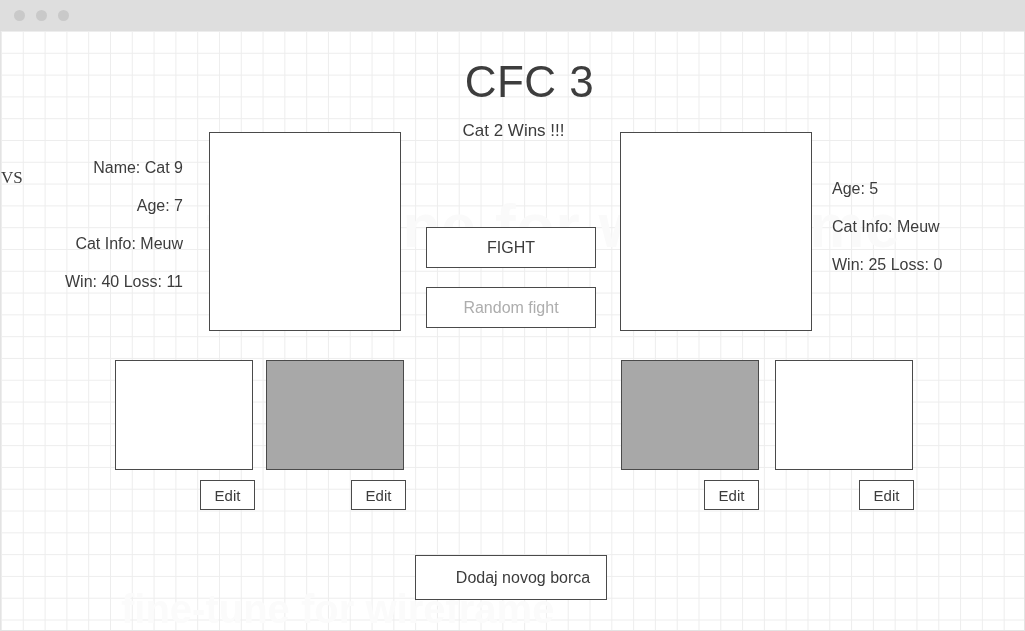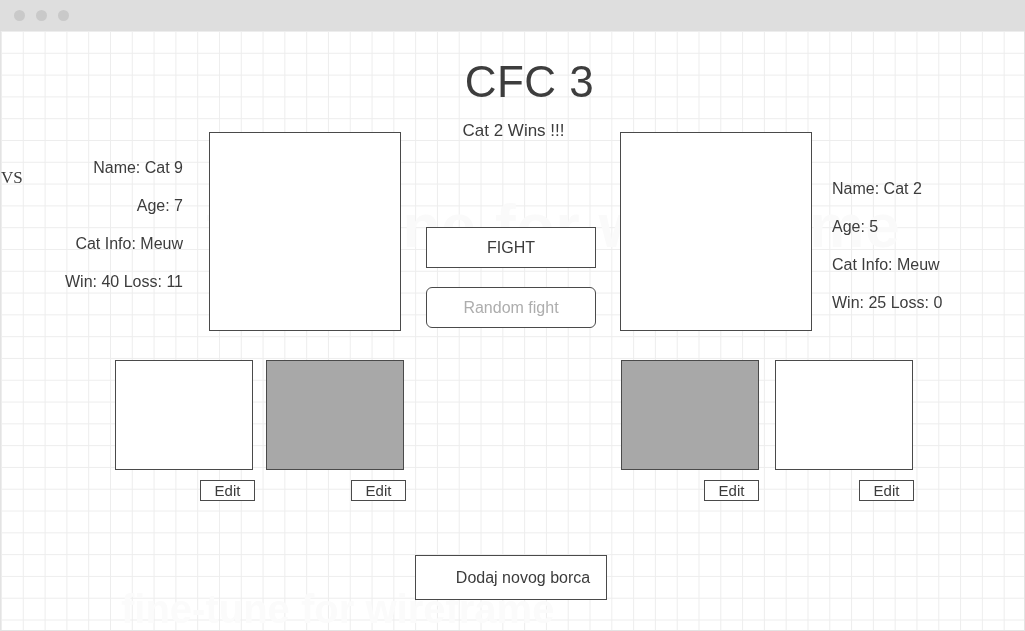--- a/index.html
+++ b/index.html
@@ -178,42 +178,41 @@
     font-size: 16px;
   }
   #random-fight-button {
     position: absolute;
     left: 425px;
     top: 256px;
     width: 170px;
     height: 41px;
     font-size: 16px;
     color: #adadad;
-    border-radius: 6px;
   }
 
   
   .thumb {
     position: absolute;
     width: 138px;
     height: 110px;
     border: 1px solid #4a4a4a;
     box-sizing: border-box;
   }
   .thumb.state-idle     { background: #ffffff; }
   .thumb.state-selected { background: #a8a8a8; }
   #thumb-0 { left: 114px; top: 329px; }
   #thumb-1 { left: 265px; top: 329px; }
   #thumb-2 { left: 620px; top: 329px; }
   #thumb-3 { left: 774px; top: 329px; }
 
   .edit-button {
     position: absolute;
     width: 55px;
-    height: 21px;
+    height: 30px;
     font-size: 15px;
   }
   #edit-0 { left: 199px; top: 449px; }
   #edit-1 { left: 350px; top: 449px; }
   #edit-2 { left: 703px; top: 449px; }
   #edit-3 { left: 858px; top: 449px; }
 
   
   #add-fighter-button {
     position: absolute;
@@ -250,21 +249,20 @@
     <div id="vs-label">VS</div>
 
     <div class="stats" id="stats-left">
       <div class="stat-line">Name: Cat 9</div>
       <div class="stat-line">Age: 7</div>
       <div class="stat-line">Cat Info: Meuw</div>
       <div class="stat-line">Win: 40 Loss: 11</div>
     </div>
 
     <div class="stats" id="stats-right">
-      <div class="stat-line">Name: Cat 2</div>
       <div class="stat-line">Age: 5</div>
       <div class="stat-line">Cat Info: Meuw</div>
       <div class="stat-line">Win: 25 Loss: 0</div>
     </div>
 
     <div class="portrait" id="portrait-left"></div>
     <div class="portrait" id="portrait-right"></div>
 
     <button class="btn" id="fight-button">FIGHT</button>
 

